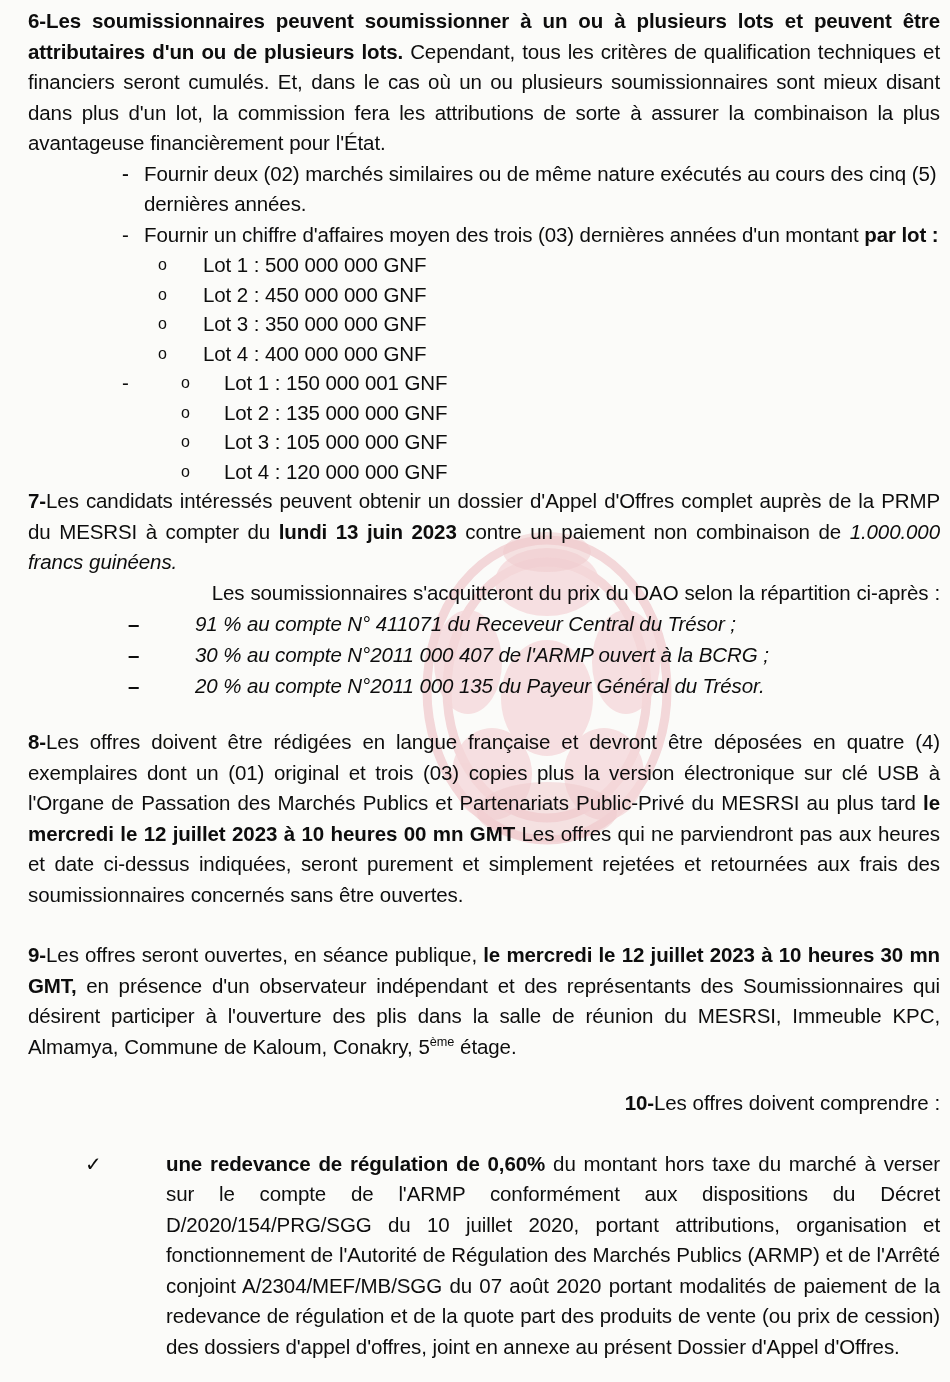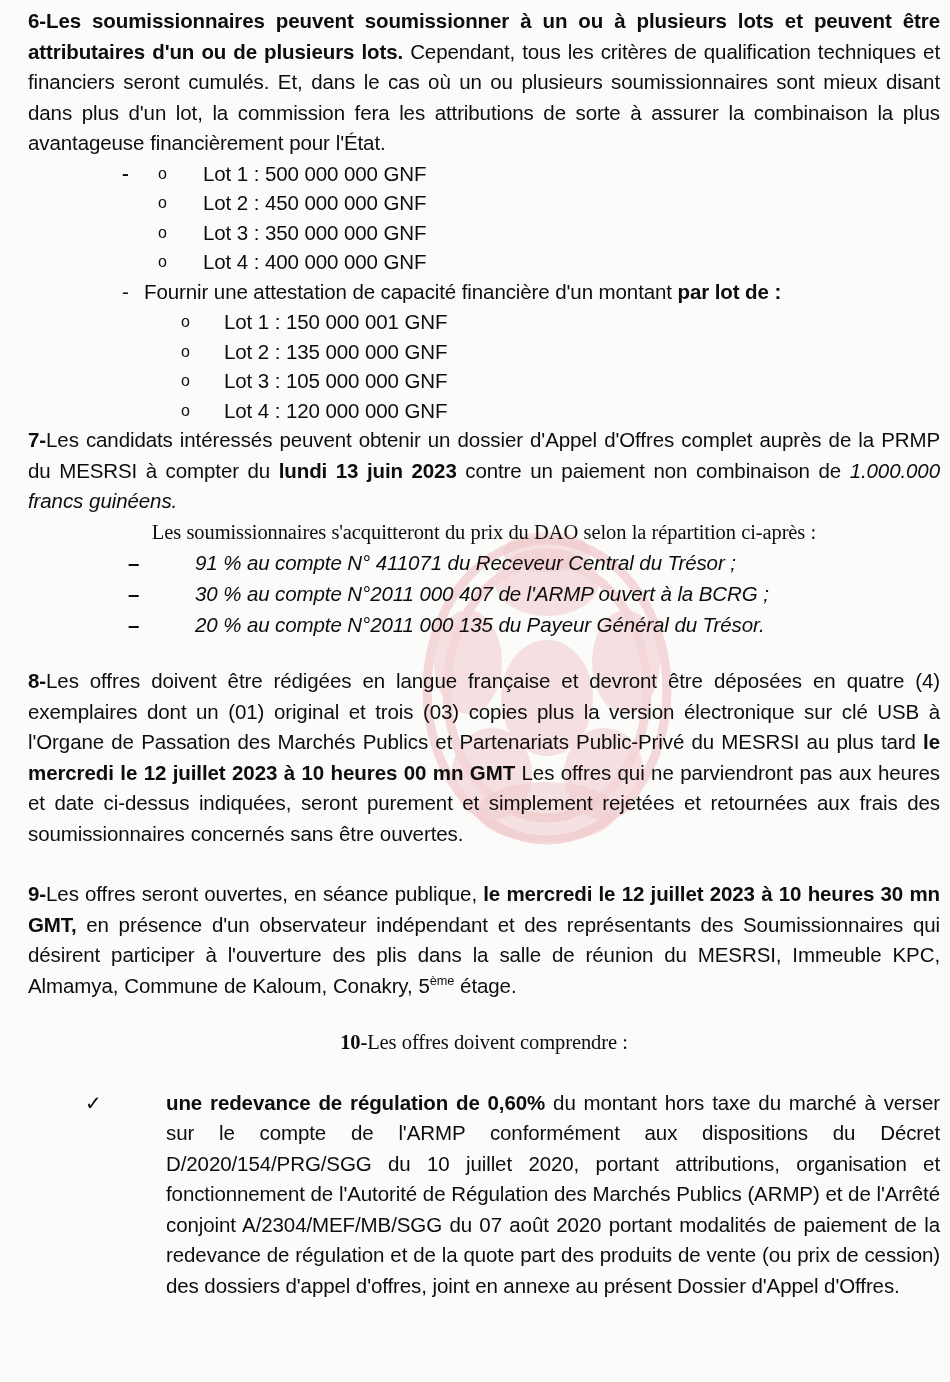--- a/index.html
+++ b/index.html
@@ -42,21 +42,21 @@
 
   
   p.para {
     margin: 0 0 0 0;
     font-size: 20.5px;
     line-height: 30.5px;
     text-align: justify;
     letter-spacing: -0.1px;
     word-spacing: 0.3px;
   }
-  p.para.nojust { text-align: center; font-family: Liberation Serif, serif; }
+  p.para.nojust { text-align: right; }
 
   .b  { font-weight: bold; }
   .i  { font-style: italic; }
   sup { font-size: .62em; vertical-align: super; line-height: 0; margin-top: 8px; }
 
   
   ul.dash, ul.circ, ul.check {
     list-style: none;
     margin: 0;
     padding: 0;
@@ -160,33 +160,33 @@
       </g>
     </svg>
   </div>
 
   <div class="content">
 
     <p class="para"><span class="b">6-</span><span class="b">Les soumissionnaires peuvent soumissionner à un ou à plusieurs lots et peuvent être attributaires d'un ou de plusieurs lots.</span><span> Cependant, tous les critères de qualification techniques et financiers seront cumulés. Et, dans le cas où un ou plusieurs soumissionnaires sont mieux disant dans plus d'un lot, la commission fera les attributions de sorte à assurer la combinaison la plus avantageuse financièrement pour l'État.</span></p>
 
     <ul class="dash">
       <li><span class="mk">-</span></li>
-      <li><span class="mk">-</span></li>
-      <li><span class="mk">-</span></li>
+      <li><span class="mk">-</span><span class="txt">Fournir deux (02) marchés similaires ou de même nature exécutés au cours des cinq (5) dernières années.</span></li>
+      <li><span class="mk">-</span><span class="txt"><span>Fournir un chiffre d'affaires moyen des trois (03) dernières années d'un montant </span><span class="b">par lot :</span></span></li>
     </ul>
 
     <ul class="circ">
       <li><span class="mk">o</span><span>Lot 1 : 500 000 000 GNF</span></li>
       <li><span class="mk">o</span><span>Lot 2 : 450 000 000 GNF</span></li>
       <li><span class="mk">o</span><span>Lot 3 : 350 000 000 GNF</span></li>
       <li><span class="mk">o</span><span>Lot 4 : 400 000 000 GNF</span></li>
     </ul>
 
     <ul class="dash">
-      <li><span class="mk">-</span><span class="txt"><span>Fournir une attestation de capacité financière d'un montant </span><span class="b">par lot de :</span></span></li>
+      <li><span class="mk">-</span></li>
     </ul>
 
     <ul class="circ ind2">
       <li><span class="mk">o</span><span>Lot 1 : 150 000 001 GNF</span></li>
       <li><span class="mk">o</span><span>Lot 2 : 135 000 000 GNF</span></li>
       <li><span class="mk">o</span><span>Lot 3 : 105 000 000 GNF</span></li>
       <li><span class="mk">o</span><span>Lot 4 : 120 000 000 GNF</span></li>
     </ul>
 
     <p class="para"><span class="b">7-</span><span>Les candidats intéressés peuvent obtenir un dossier d'Appel d'Offres complet auprès de la PRMP du MESRSI à compter du </span><span class="b">lundi 13 juin 2023</span><span> contre un paiement non combinaison de </span><span class="i">1.000.000 francs guinéens.</span></p>

